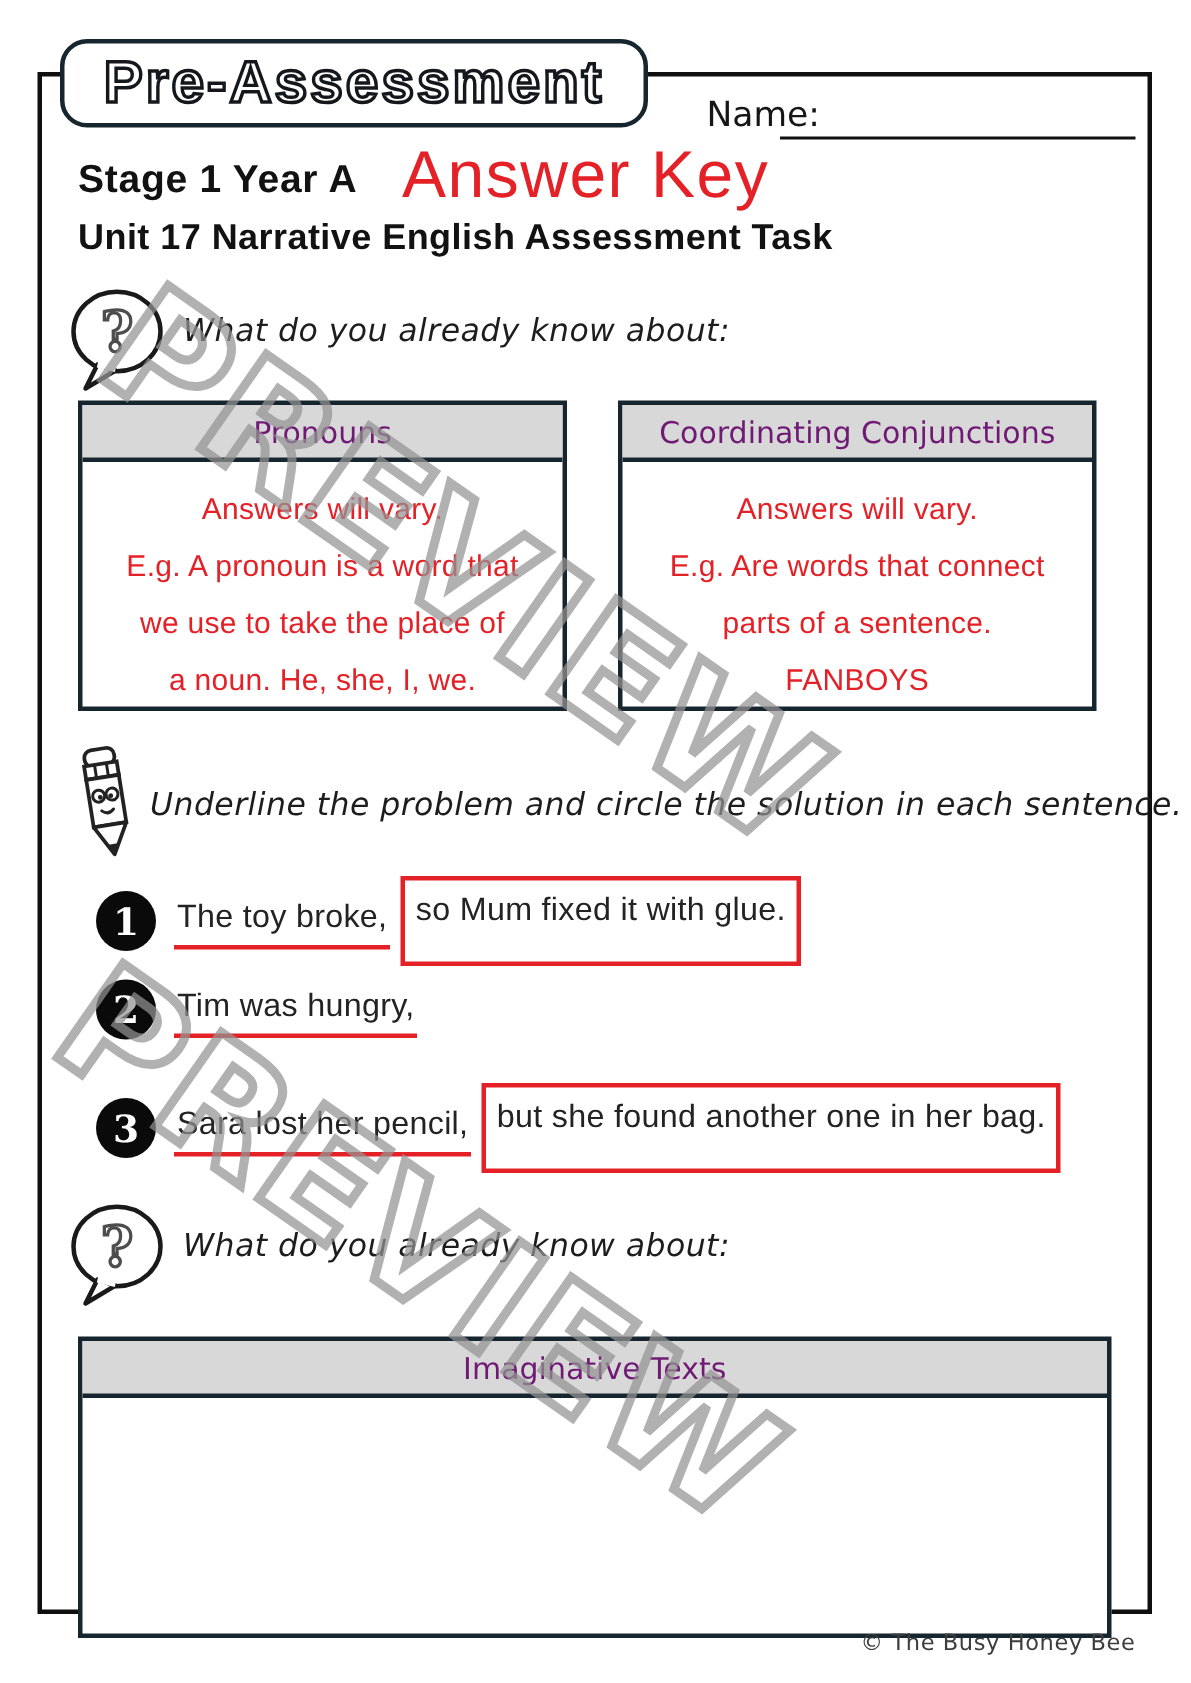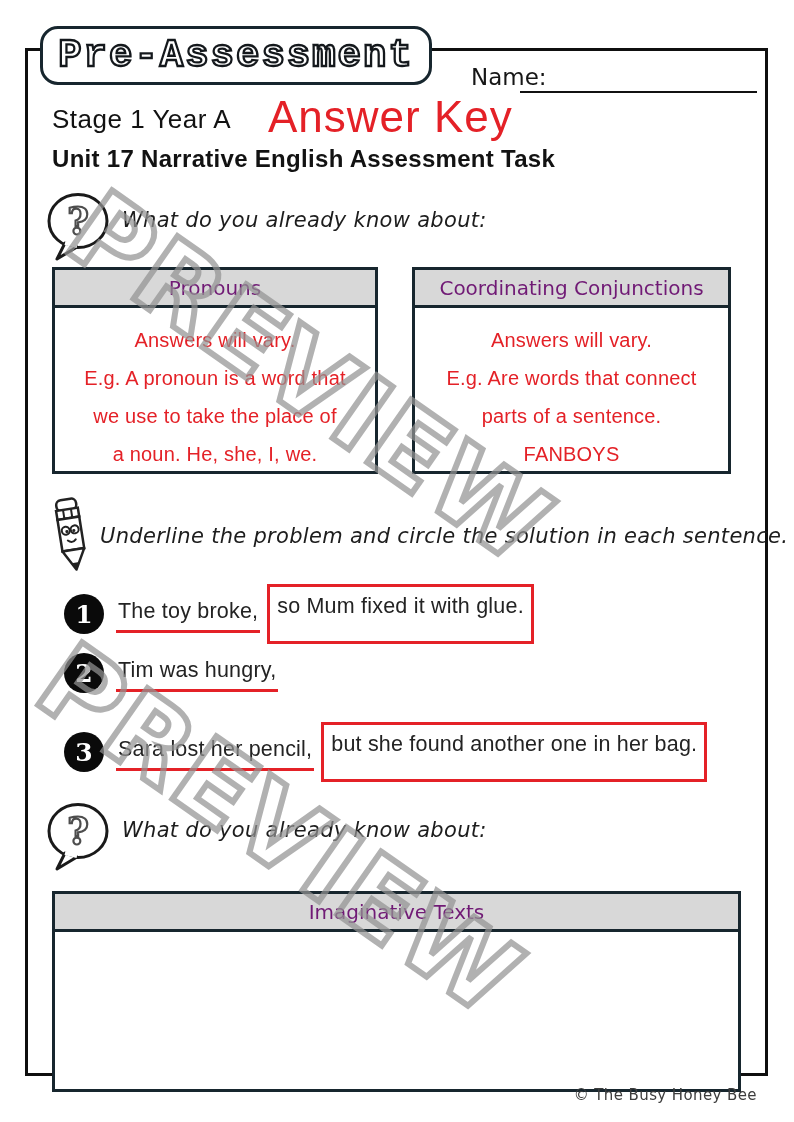--- a/index.html
+++ b/index.html
@@ -9,27 +9,27 @@
     --wm:#939393;
   }
   *{margin:0;padding:0;box-sizing:border-box;}
   body{background:#ffffff;font-family:"Liberation Sans",sans-serif;}
   .sheet{position:relative;width:794px;height:1122px;background:#fff;overflow:hidden;margin:0 auto;}
 
   .page-border{position:absolute;left:25px;top:48px;width:743px;height:1028px;border:3px solid #0f0f0f;background:transparent;}
 
   .title-badge{position:absolute;left:40px;top:26px;width:392px;height:59px;background:#fff;
     border:3.5px solid var(--border);border-radius:18px;display:flex;align-items:center;justify-content:center;z-index:3;}
-  .title-badge .bubble-text{font-family:Liberation Mono, monospace;font-weight:bold;font-size:39px;letter-spacing:2px;
+  .title-badge .bubble-text{font-family:Liberation Sans, sans-serif;font-weight:bold;font-size:39px;letter-spacing:2px;
     color:#fff;-webkit-text-stroke:2.3px #14181c;white-space:nowrap;}
 
   .name-label{position:absolute;left:455px;top:64px;font-family:"DejaVu Sans",sans-serif;font-size:23px;color:#161616;margin-left:16px;}
   .name-line{position:absolute;left:520px;top:62px;width:237px;height:31px;border-bottom:2.5px solid #111;}
 
-  .stage-label{position:absolute;left:52px;top:104px;font-weight:normal;font-size:26px;color:#121212;letter-spacing:.5px;}
+  .stage-label{position:absolute;left:52px;top:104px;font-weight:bold;font-size:26px;color:#121212;letter-spacing:.5px;}
   .answer-key{position:absolute;left:268px;top:92px;font-weight:normal;font-size:44px;color:var(--red);letter-spacing:1px;}
   .unit-title{position:absolute;left:52px;top:145px;font-weight:bold;font-size:24px;color:#121212;letter-spacing:.3px;}
 
   .q-icon{position:absolute;width:64px;height:70px;}
   .q1-icon{left:46px;top:192px;}
   .q2-icon{left:46px;top:802px;}
   .prompt-text{position:absolute;font-family:"DejaVu Sans",sans-serif;font-style:italic;font-size:21px;color:#1d1d1d;letter-spacing:.3px;}
   .q1-text{left:122px;top:208px;}
   .q2-text{left:122px;top:818px;}
 

